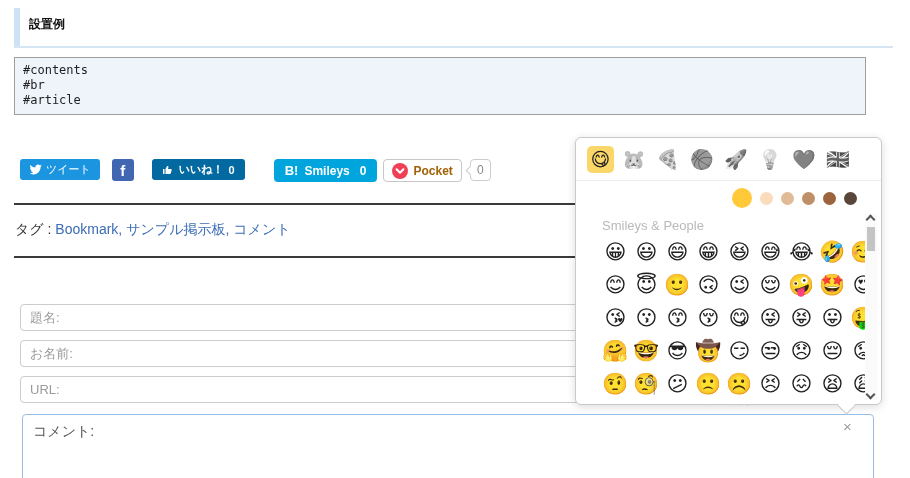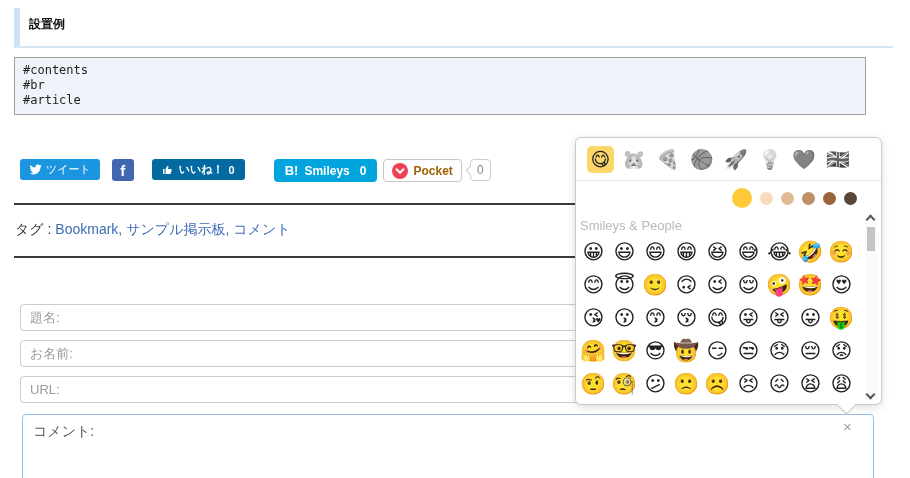--- a/index.html
+++ b/index.html
@@ -67,21 +67,21 @@
   .cat { width:27px; height:27px; display:flex; align-items:center; justify-content:center;
          font-size:19px; line-height:27px; border-radius:5px; cursor:pointer; }
   .cat:not(.active) { filter:grayscale(1); opacity:.82; }
   .search-row { display:flex; align-items:center; padding:7px 12px 6px 8px; }
   .search-input { width:152px; height:23px; border:1px solid #ccc; border-radius:3px; font-size:12px;
          color:#555; padding:0 7px; outline:none; font-family:inherit; }
   .search-input::placeholder { color:#a9a9a9; }
   .skin-dots { display:flex; align-items:center; gap:8px; margin-left:auto; margin-right:12px; }
   .skin-dots span { width:13px; height:13px; border-radius:50%; cursor:pointer; }
   .skin-dots span:first-of-type { width:20px; height:20px; }
-  .picker-body { position:relative; height:192px; overflow:hidden; padding-left:2px; }
+  .picker-body { position:relative; height:192px; overflow:hidden; padding-left:24px; }
   .section-label { color:#b9b9b9; font-size:13px; margin:4px 0 2px 2px; }
   .emoji-grid { display:grid; grid-template-columns:repeat(9,31px); grid-auto-rows:33px; width:279px; }
   .emoji-grid span { display:flex; align-items:center; justify-content:center; font-size:21px; cursor:pointer; }
   .scrollbar { position:absolute; right:4px; top:76px; width:12px; height:186px; background:#fafafa; }
   .chev { position:absolute; left:2px; width:7px; height:7px; cursor:pointer; }
   .chev-up { top:2px; border-left:2px solid #555; border-top:2px solid #555; transform:rotate(45deg); }
   .chev-down { bottom:2px; border-left:2px solid #555; border-top:2px solid #555; transform:rotate(225deg); }
   .scroll-thumb { position:absolute; left:2px; top:13px; width:8px; height:24px; background:#c4c4c4; cursor:pointer; }
 </style>
 </head>

